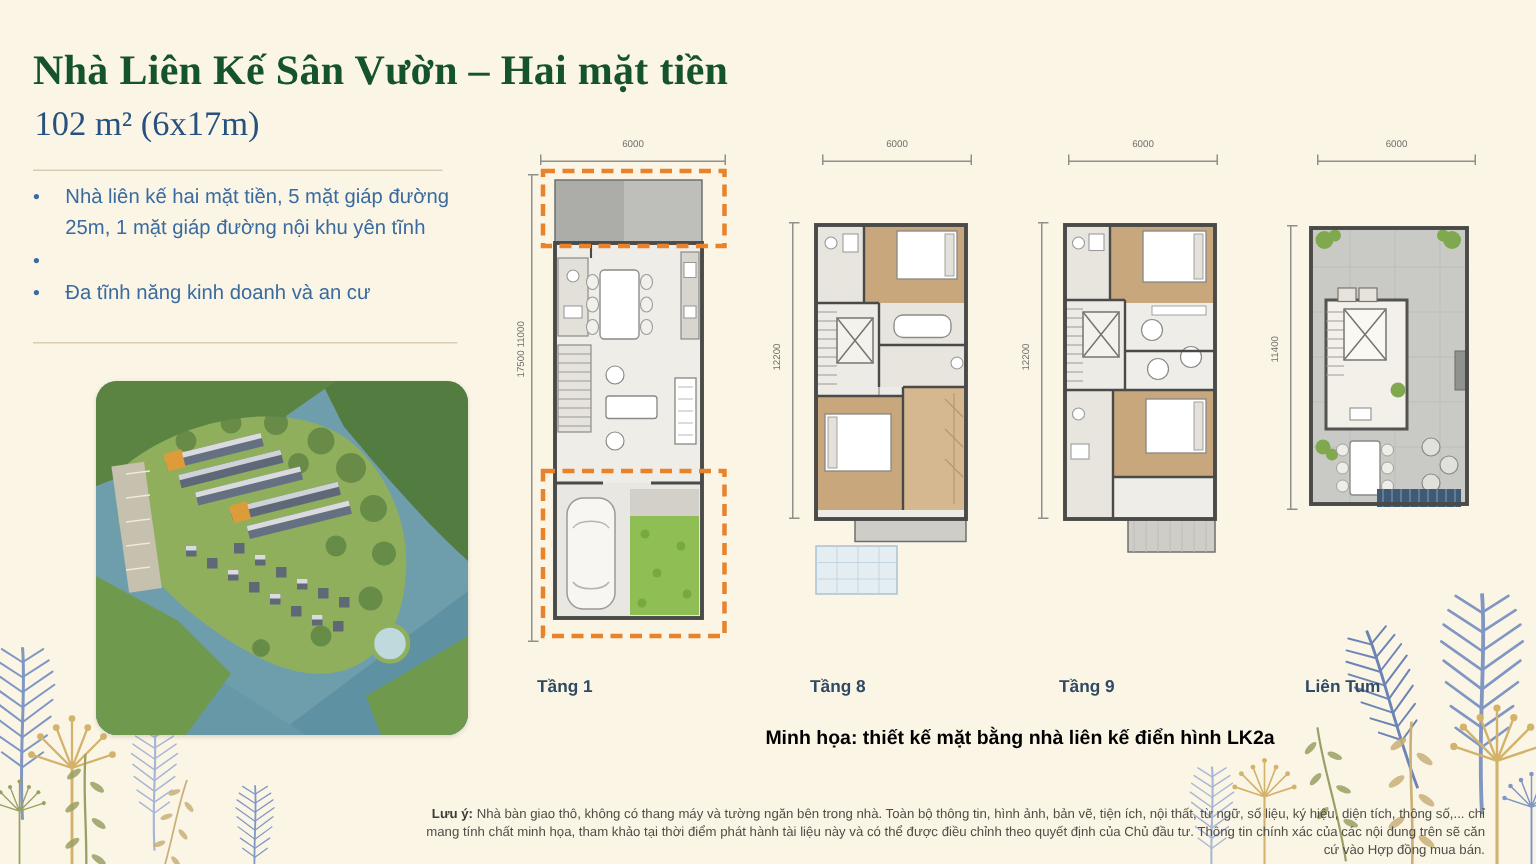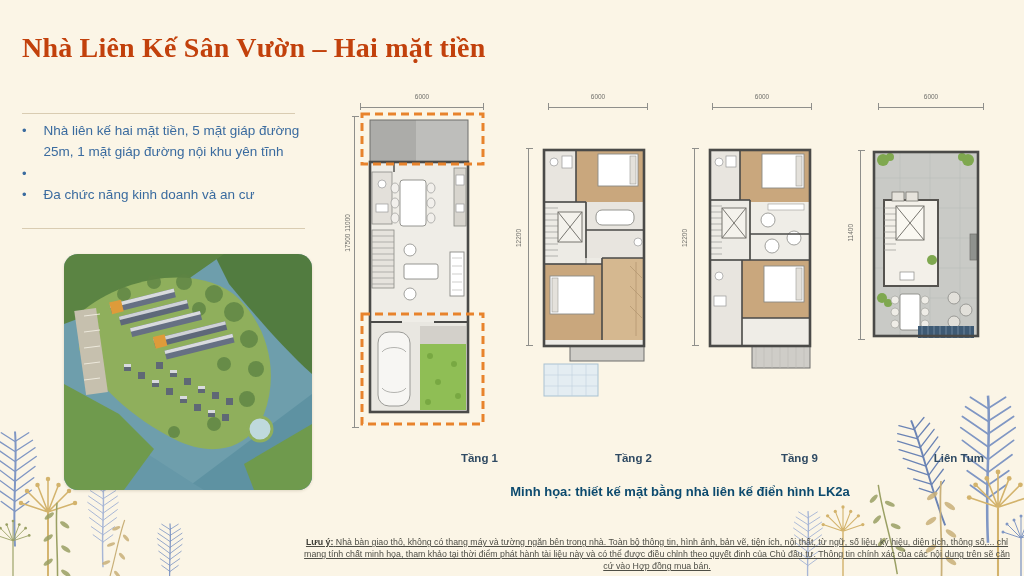--- a/index.html
+++ b/index.html
@@ -4,21 +4,21 @@
 <style>
   html,body{margin:0;padding:0;}
   .slide{
     position:relative;width:1024px;height:576px;overflow:hidden;
     background:#FBF5E6;font-family:"Liberation Sans",sans-serif;
   }
   
   .page-title{
     position:absolute;left:22px;top:32px;margin:0;width:560px;
     font-family:"Liberation Serif",serif;font-weight:700;
-    font-size:28px;letter-spacing:.2px;color:#c2410c;
+    font-size:28px;letter-spacing:.2px;color:#14532d;
   }
   .page-subtitle{
     position:absolute;left:23px;top:70px;
     font-family:"Liberation Serif",serif;font-weight:400;
     font-size:23px;color:#27517E;
   }
   .divider{position:absolute;height:0;border-top:1px solid #D9CCB2;}
   .divider-top{left:22px;top:113px;width:273px;}
   .divider-bottom{left:22px;top:228px;width:283px;}
   
@@ -43,31 +43,31 @@
   .dim-left{
     position:absolute;writing-mode:vertical-rl;transform:rotate(180deg);
     font-size:6.5px;color:#6f6f6b;display:flex;gap:2px;line-height:1.2;
   }
   .dim-vline{position:absolute;width:4px;border-left:1px solid #8f8f8b;}
   .dim-vline::before,.dim-vline::after{content:"";position:absolute;left:-3px;width:7px;height:1px;background:#8f8f8b;}
   .dim-vline::before{top:0;}
   .dim-vline::after{bottom:0;}
   .plan-svg{position:absolute;}
   .plan-label{
-    position:absolute;top:358px;text-align:right;
+    position:absolute;top:358px;text-align:left;
     font-size:11.5px;font-weight:700;color:#2F4A63;
   }
   
   .plans-caption{
     position:absolute;left:420px;top:484px;width:520px;text-align:center;
-    font-size:13px;font-weight:700;color:#0c4a6e;
+    font-size:13px;font-weight:700;color:#000000;
   }
   .disclaimer{
-    position:absolute;left:299px;top:536px;width:716px;text-align:center;
-    font-size:8.8px;line-height:1.38;color:#4E4E46;text-decoration:underline;
+    position:absolute;left:274px;top:536px;width:716px;text-align:right;
+    font-size:8.8px;line-height:1.38;color:#4E4E46;
   }
   .disclaimer b{color:#3d3d36;}
   
   .botanical{position:absolute;pointer-events:none;}
 </style>
 </head>
 <body>
 
 <div class="slide">
 
@@ -117,33 +117,34 @@
     <use href="#fern" style="color:#6B84B5" transform="translate(120,35) rotate(-18) scale(1.2)"></use>
     <use href="#umbel" style="color:#D3B36C" transform="translate(200,70) scale(1.6)"></use>
     <use href="#sprig" style="color:#C9B079" transform="translate(150,85) scale(1.25)"></use>
     <use href="#sprig" style="color:#9AA064" transform="translate(90,95) rotate(-12) scale(1.05)"></use>
     <use href="#umbel" style="color:#D3B36C" transform="translate(55,110) scale(1.1)"></use>
     <use href="#fern" style="color:#A7B6D6" transform="translate(25,120) scale(0.85)"></use>
     <use href="#umbel" style="color:#8097C4" transform="translate(235,120) scale(1.0)"></use>
   </svg>
 
   <h1 class="page-title">Nhà Liên Kế Sân Vườn – Hai mặt tiền</h1>
+  <div class="page-subtitle">102 m² (6x17m)</div>
   <div class="divider divider-top"></div>
 
   <ul class="features">
     <li>
       <span class="dot">•</span>
       <span>Nhà liên kế hai mặt tiền, 5 mặt giáp đường 25m, 1 mặt giáp đường nội khu yên tĩnh</span>
     </li>
     <li>
       <span class="dot">•</span>
     </li>
     <li>
       <span class="dot">•</span>
-      <span>Đa chức năng kinh doanh và an cư</span>
+      <span>Đa tĩnh năng kinh doanh và an cư</span>
     </li>
   </ul>
 
   <div class="divider divider-bottom"></div>
 
   <div class="aerial">
     <svg width="248" height="236" viewBox="0 0 248 236">
 
       <rect width="248" height="236" fill="#6E9EAC"></rect>
       <path d="M120 236 L248 140 L248 236 Z" fill="#5E92A2"></path>
@@ -342,21 +343,21 @@
       <g fill="none" stroke="#4A4A48">
         <rect x="4" y="4" width="100" height="196" stroke-width="2.6"></rect>
         <path d="M36 4 V56 M4 56 H46 M46 56 V112 M46 84 H104 M4 118 H62 M62 112 V194 M62 112 H104" stroke-width="1.6"></path>
       </g>
 
       <rect x="4" y="218" width="54" height="32" fill="#E4EDF2" stroke="#A9C2D2" stroke-width="1"></rect>
       <g stroke="#BFD2DE" stroke-width=".6">
           <path d="M4 229 H58 M4 240 H58 M18 218 V250 M32 218 V250 M46 218 V250"></path>
         </g>
     </svg>
-    <div class="plan-label" style="left:24px;width:112px;">Tầng 2</div>
+    <div class="plan-label" style="left:24px;width:112px;">Tầng 8</div>
   </div>
 
   <div class="plan plan-3">
     <div class="dim-top" style="left:30px;top:0;width:100px;">
       <span class="dim-num">6000</span>
       <div class="dim-line"></div>
     </div>
     <div class="dim-left" style="left:-1px;top:135px;">
       <span>12200</span>
     </div>

